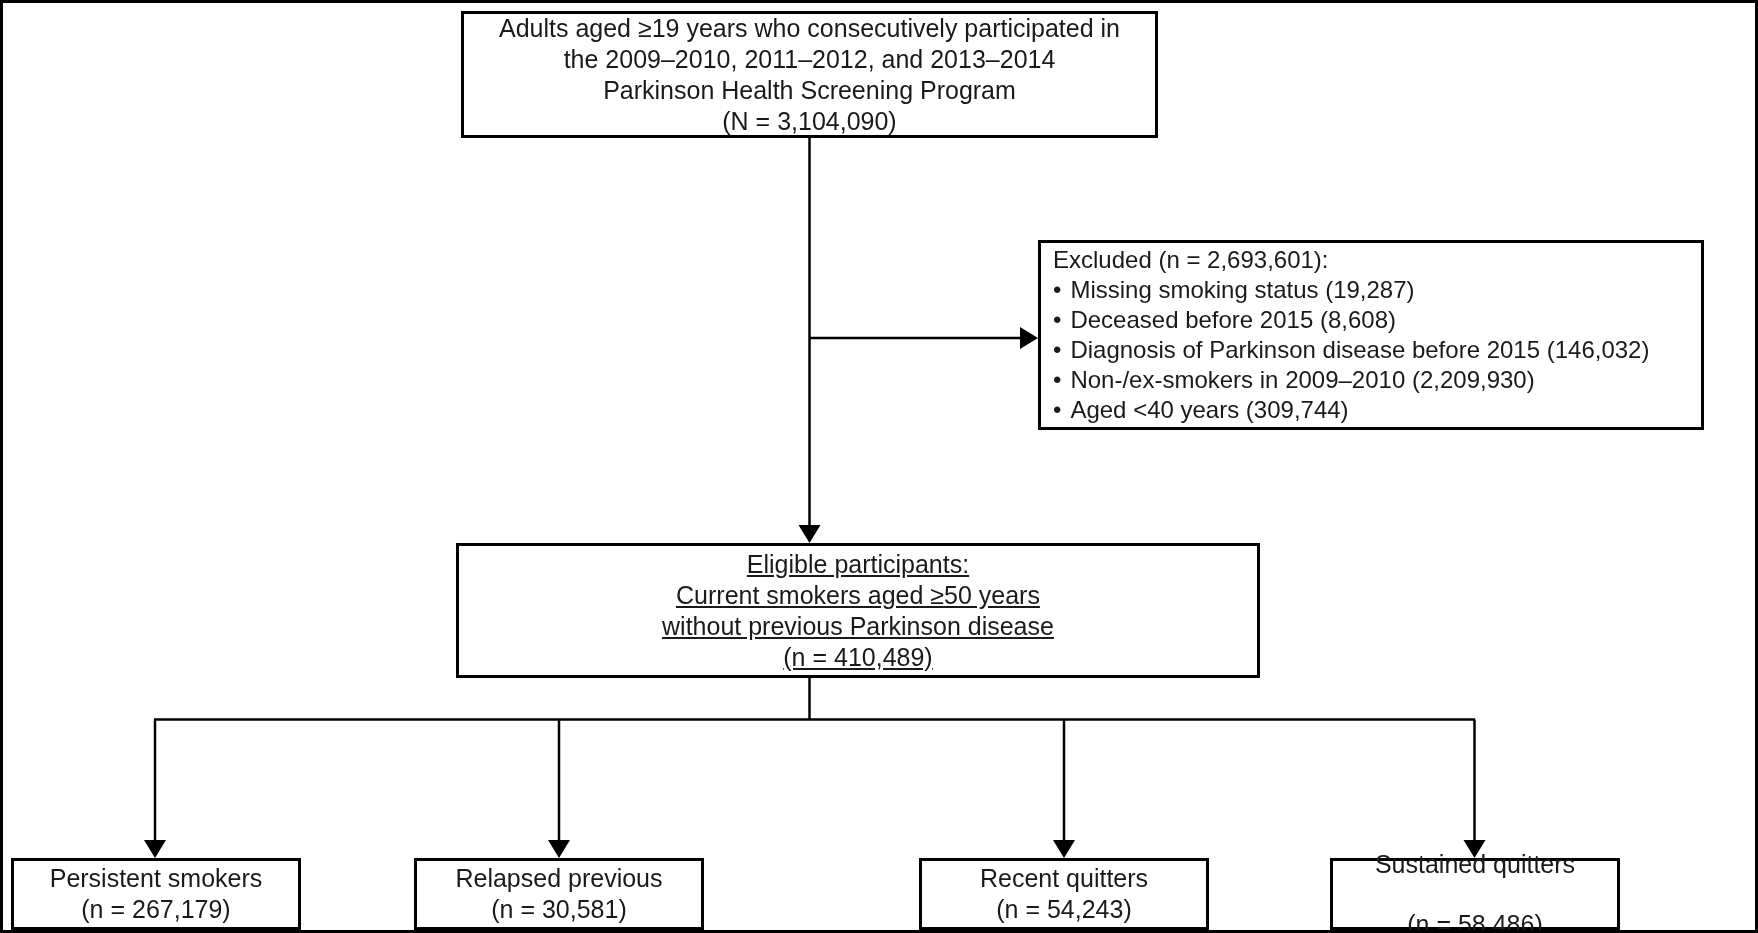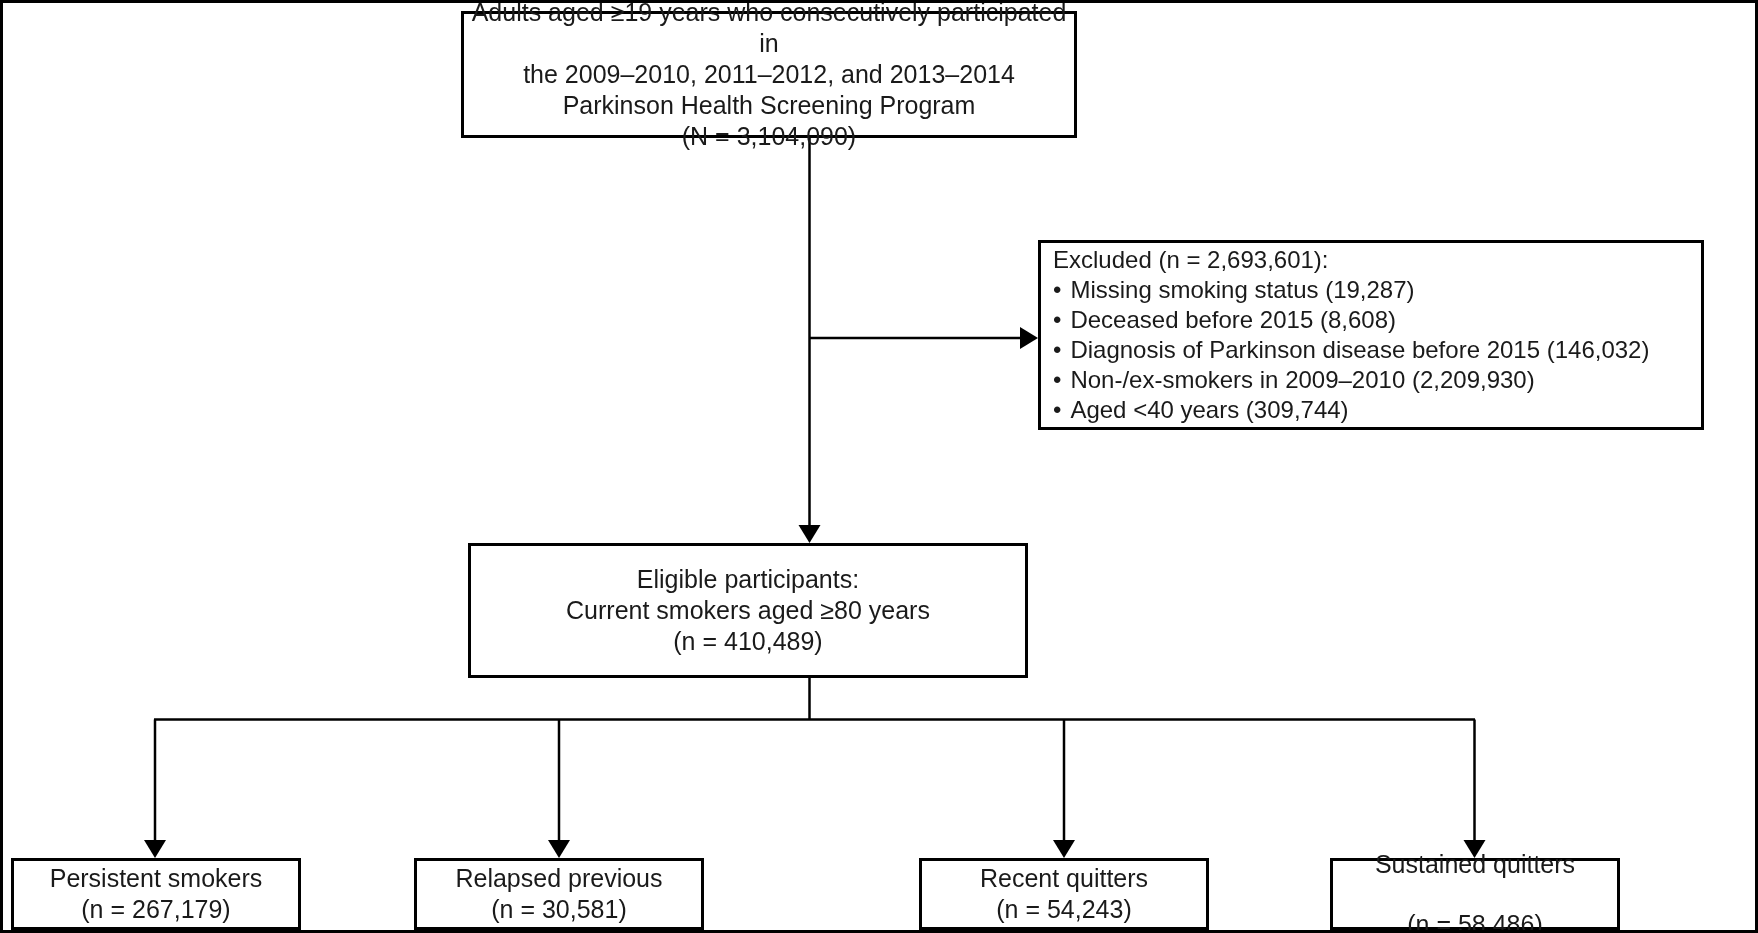--- a/index.html
+++ b/index.html
@@ -33,23 +33,23 @@
     align-items: center;
     text-align: center;
   }
   .box.left {
     display: flex;
     flex-direction: column;
     justify-content: center;
     text-align: left;
     padding: 4px 12px;
   }
-  #top-box      { left: 458px;  top: 8px;   width: 616px; height: 127px; }
+  #top-box      { left: 458px;  top: 8px;   width: 697px; height: 127px; }
   #excluded-box { left: 1035px; top: 237px; width: 666px; height: 190px; font-size: 24px; line-height: 30px; }
-  #eligible-box { left: 465px;  top: 540px; width: 560px; height: 135px; }
+  #eligible-box { left: 453px;  top: 540px; width: 804px; height: 135px; text-decoration: underline; }
   .outcome-box  { top: 855px; width: 290px; height: 72px; }
   #outcome-box-0 { left: 8px; }
   #outcome-box-1 { left: 411px; }
   #outcome-box-2 { left: 916px; }
   #outcome-box-3 { left: 1327px; gap: 29px; }
   .ex-line { white-space: nowrap; }
   .ex-bullet { margin-right: 9px; }
   #connector-layer {
     position: absolute;
     left: 0; top: 0;
@@ -108,21 +108,22 @@
     <div class="ex-line">
       <span class="ex-bullet">•</span><span>Non-/ex-smokers in 2009–2010 (2,209,930)</span>
     </div>
     <div class="ex-line">
       <span class="ex-bullet">•</span><span>Aged &lt;40 years (309,744)</span>
     </div>
   </div>
 
   <div id="eligible-box" class="box center">
     <div>Eligible participants:</div>
-    <div>Current smokers aged ≥80 years</div>
+    <div>Current smokers aged ≥50 years</div>
+    <div>without previous Parkinson disease</div>
     <div>(n = 410,489)</div>
   </div>
 
   <div id="outcome-box-0" class="box center outcome-box">
     <div>Persistent smokers</div>
     <div>(n = 267,179)</div>
   </div>
   <div id="outcome-box-1" class="box center outcome-box">
     <div>Relapsed previous</div>
     <div>(n = 30,581)</div>

